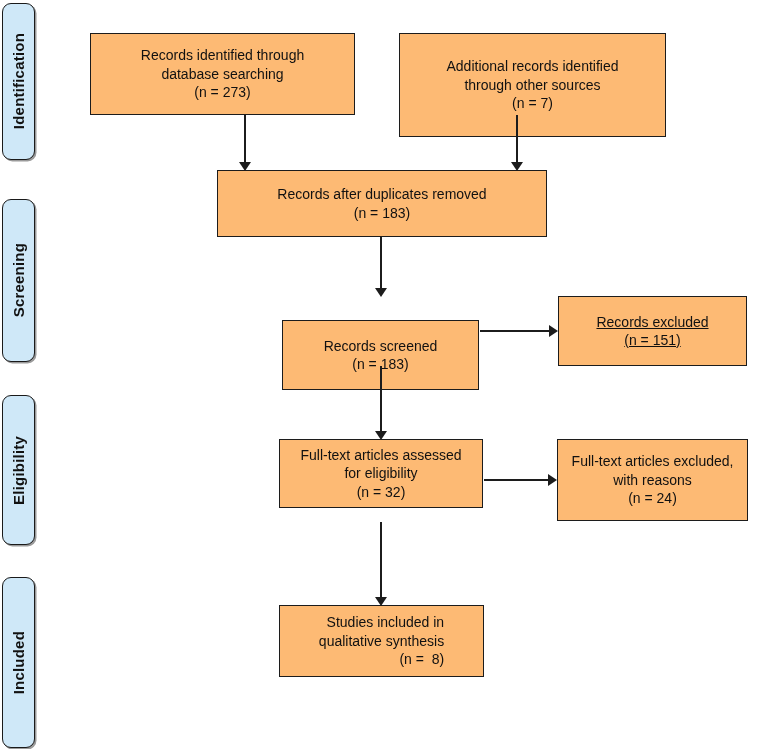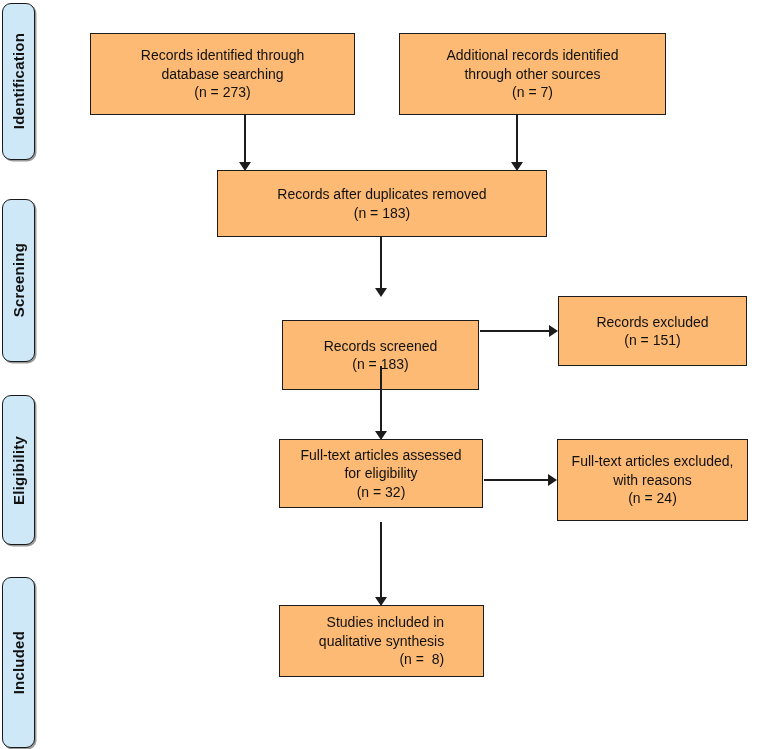--- a/index.html
+++ b/index.html
@@ -101,34 +101,34 @@
   </div>
   <div class="stage" style="top:577px; height:171px;">
     <span>Included</span>
   </div>
 
   <div class="fbox" style="left:90px; top:33px; width:265px; height:82px;">
     <span>Records identified through
 database searching
 (n = 273)</span>
   </div>
-  <div class="fbox" style="left:399px; top:33px; width:267px; height:82px;">
+  <div class="fbox" style="left:399px; top:33px; width:267px; height:104px;">
     <span>Additional records identified
 through other sources
 (n = 7)</span>
   </div>
   <div class="fbox" style="left:217px; top:170px; width:330px; height:67px;">
     <span>Records after duplicates removed
 (n = 183)</span>
   </div>
   <div class="fbox" style="left:282px; top:296px; width:197px; height:70px;margin-top:24px;">
     <span>Records screened
 (n = 183)</span>
   </div>
-  <div class="fbox" style="left:558px; top:296px; width:189px; height:70px;">
+  <div class="fbox" style="left:558px; top:296px; width:189px; height:70px;text-decoration:underline;">
     <span>Records excluded
 (n = 151)</span>
   </div>
   <div class="fbox" style="left:279px; top:439px; width:204px; height:69px;">
     <span>Full-text articles assessed
 for eligibility
 (n = 32)</span>
   </div>
   <div class="fbox" style="left:557px; top:439px; width:191px; height:82px;">
     <span>Full-text articles excluded,

